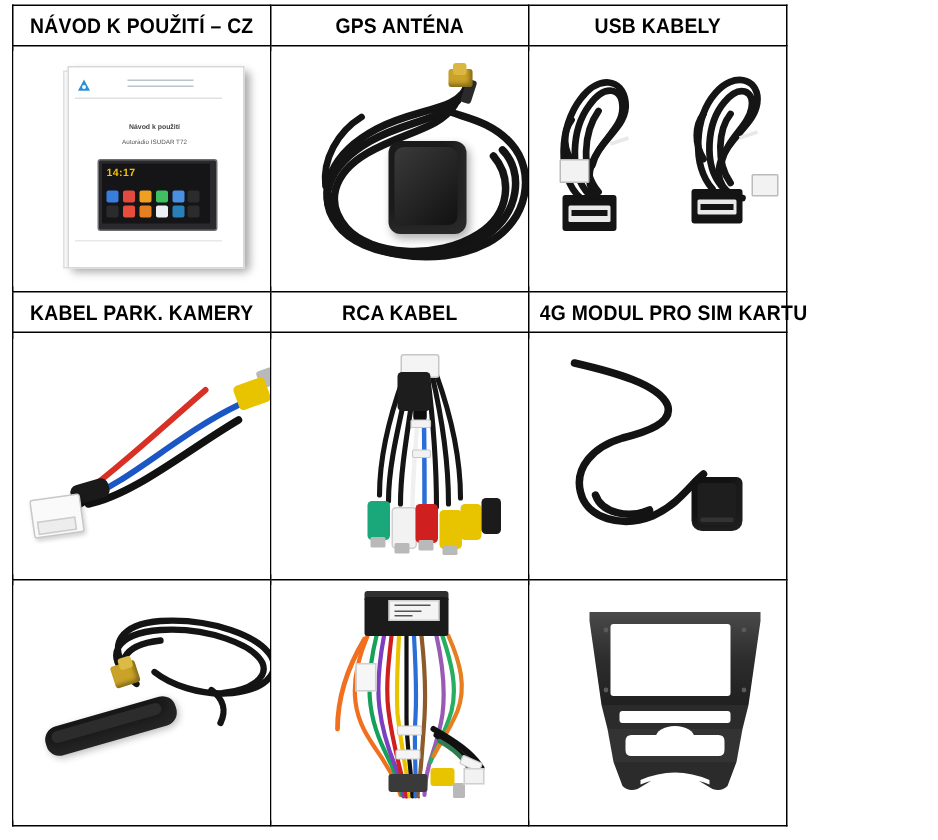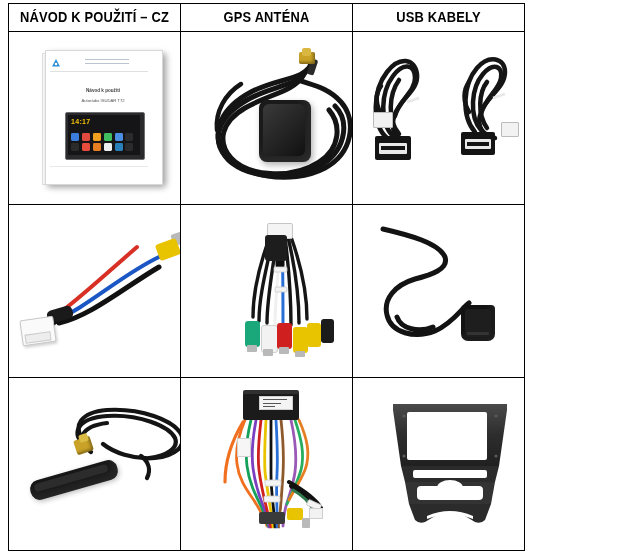--- a/index.html
+++ b/index.html
@@ -195,20 +195,31 @@
           <div class="ph usb-a-in"></div>
           <div class="ph usb-a-in2"></div>
           <div class="ph usb-plug-b"></div>
           <div class="ph usb-b"></div>
           <div class="ph usb-b-in"></div>
           <div class="ph usb-b-in2"></div>
         </div>
       </td>
     </tr>
 
+    <tr>
+      <td class="hdr">
+        <span class="hdrtxt">KABEL PARK. KAMERY</span>
+      </td>
+      <td class="hdr">
+        <span class="hdrtxt">RCA KABEL</span>
+      </td>
+      <td class="hdr">
+        <span class="hdrtxt">4G MODUL PRO SIM KARTU</span>
+      </td>
+    </tr>
 
     <tr>
 
       <td class="cell">
         <div class="photo">
           <svg width="205" height="157" viewBox="0 0 205 157">
             <g fill="none" stroke-linecap="round" stroke-width="4">
               <path d="M48 102 C70 86 98 60 128 34" stroke="#d93025"></path>
               <path d="M48 106 C76 96 112 62 150 44" stroke="#1a56c4"></path>
               <path d="M50 110 C80 104 116 74 150 54" stroke="#111111" stroke-width="5"></path>

